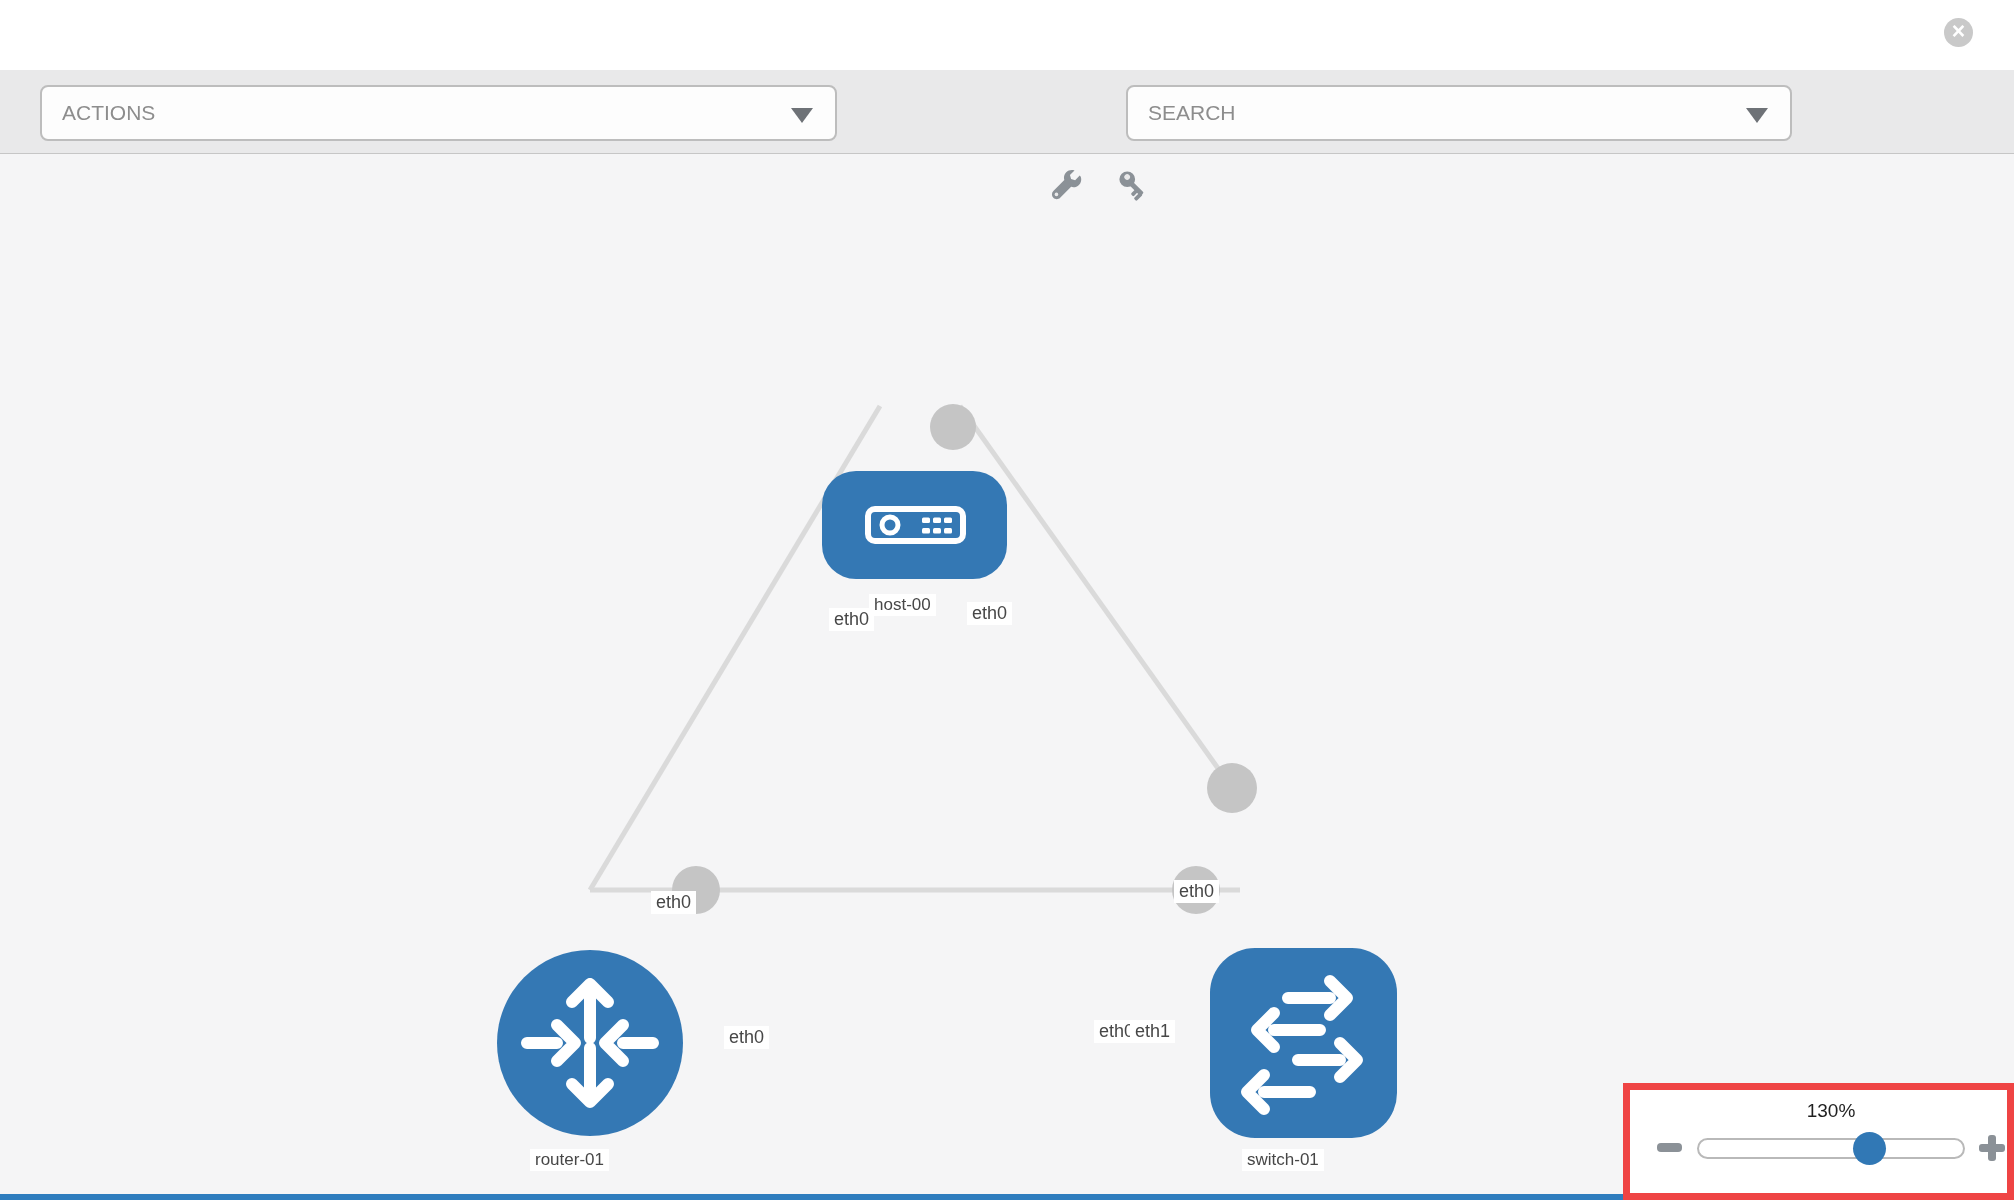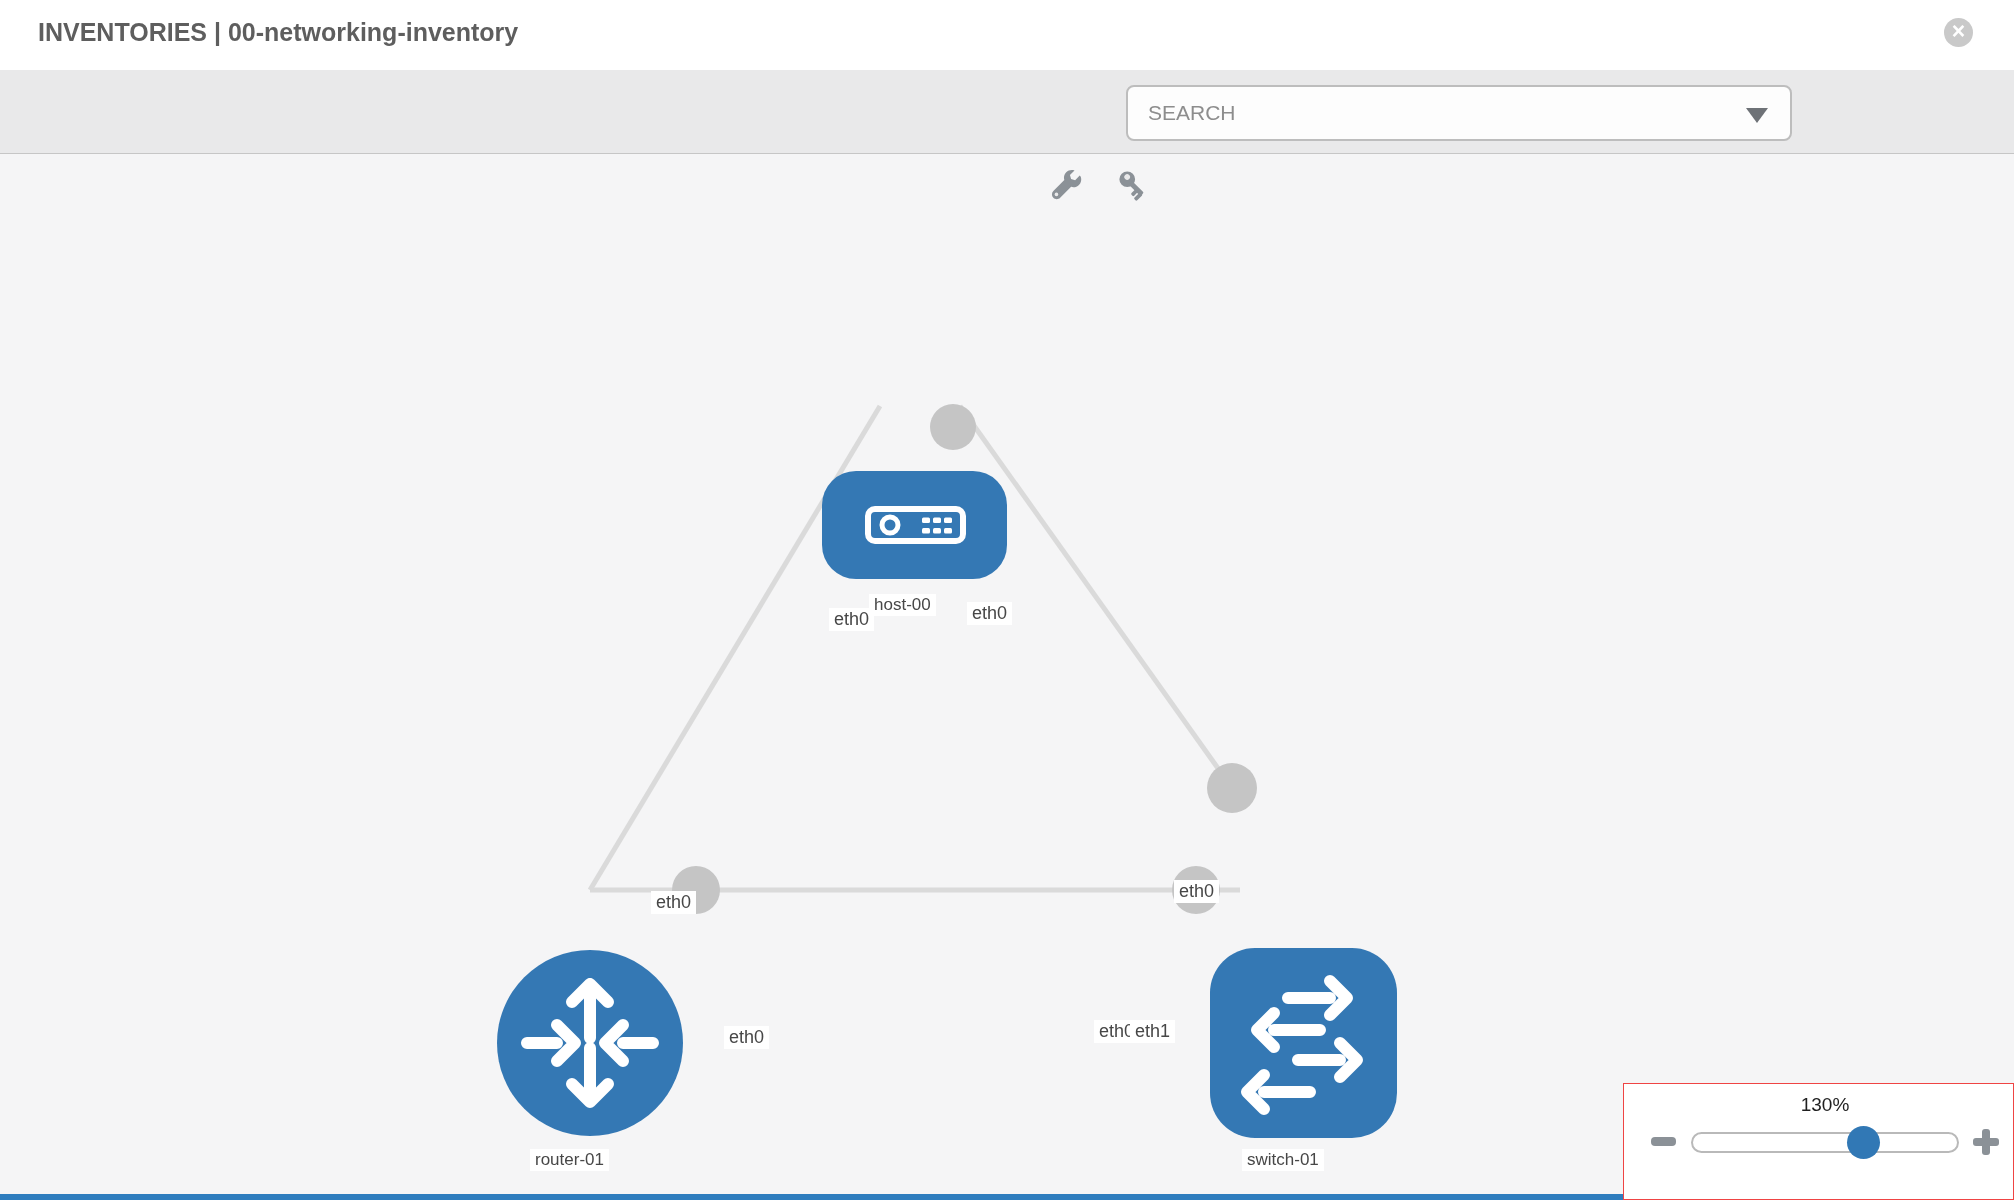--- a/index.html
+++ b/index.html
@@ -35,48 +35,51 @@
   .node svg{display:block;}
   .node-host{left:822px;top:318px;width:185px;height:108px;border-radius:34px;}
   .node-router{left:497px;top:797px;width:186px;height:186px;border-radius:50%;}
   .node-switch{left:1210px;top:795px;width:187px;height:190px;border-radius:45px;}
   .chip{position:absolute;z-index:3;background:#ffffff;color:#474747;padding:1px 5px;white-space:nowrap;}
   .node-label{font-size:17px;}
   .if-label{font-size:18px;}
 
   
   .zoom-panel{position:absolute;left:1623px;top:1083px;width:391px;height:117px;background:#ffffff;
-              border:1px solid #ef4444;box-sizing:border-box;z-index:5;}
+              border:7px solid #ef4444;box-sizing:border-box;z-index:5;}
   .zoom-level{position:absolute;left:67px;top:10px;width:268px;text-align:center;
               font-size:19px;color:#1f1f1f;}
   .zoom-minus{position:absolute;left:27px;top:53px;width:25px;height:9px;border-radius:4px;
               background:#8b9197;cursor:pointer;}
   .zoom-track{position:absolute;left:67px;top:48px;width:268px;height:21px;border-radius:11px;
               background:#ffffff;border:2px solid #b9b9b9;box-sizing:border-box;cursor:pointer;}
   .zoom-handle{position:absolute;left:223px;top:42px;width:33px;height:33px;border-radius:50%;
                background:#3178b5;cursor:grab;}
   .zoom-plus{position:absolute;left:349px;top:45px;width:26px;height:26px;cursor:pointer;}
   .zoom-plus .h{position:absolute;left:0;top:9px;width:26px;height:8px;border-radius:3px;background:#8b9197;}
   .zoom-plus .v{position:absolute;left:9px;top:0;width:8px;height:26px;border-radius:3px;background:#8b9197;}
 
   .bottom-bar{position:absolute;left:0;top:1194px;width:1624px;height:6px;background:#2e7dbe;z-index:4;}
 </style>
 </head>
 <body>
 
 <div class="app">
 
   <div class="header">
-    <div class="page-title">INVENTORIES | 00-networking-inventory</div>
     <div class="close-btn">
       <span>×</span>
     </div>
   </div>
 
   <div class="toolbar">
+    <div class="select-box actions-box">
+      <span class="sel-label">ACTIONS</span>
+      <span class="caret"></span>
+    </div>
 
     <div class="tool-icon wrench-pos">
       <svg viewBox="0 0 32 32" width="34" height="34">
         <path fill="#8b9197" d="M28.9 6.2 24.6 10.5 20.8 9.4 19.7 5.6 24 1.3c-2.6-1-5.7-.4-7.8 1.7-2 2-2.6 4.9-1.8 7.4L4.1 20.7c-1.8 1.8-1.8 4.6 0 6.4 1.8 1.8 4.6 1.8 6.4 0l10.3-10.3c2.5.8 5.4.2 7.4-1.8 2.1-2.1 2.7-5.2 1.7-7.8z"></path>
         <circle cx="7" cy="23.9" r="1.7" fill="#e9e9ea"></circle>
       </svg>
     </div>
 
     <div class="tool-icon key-pos">
       <svg viewBox="0 0 32 32" width="34" height="34">

